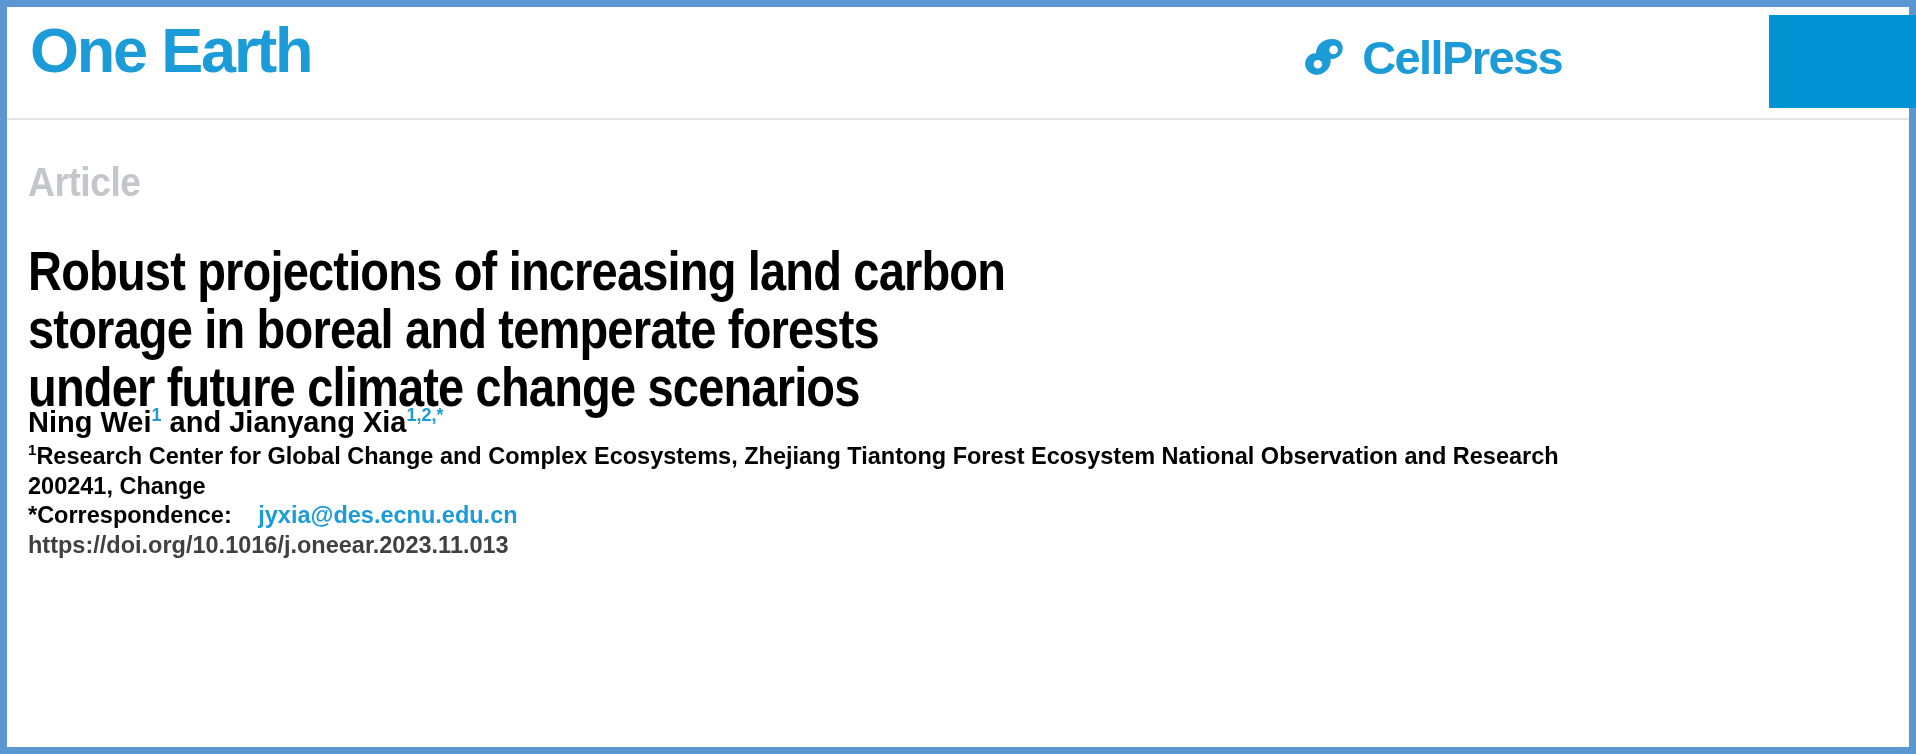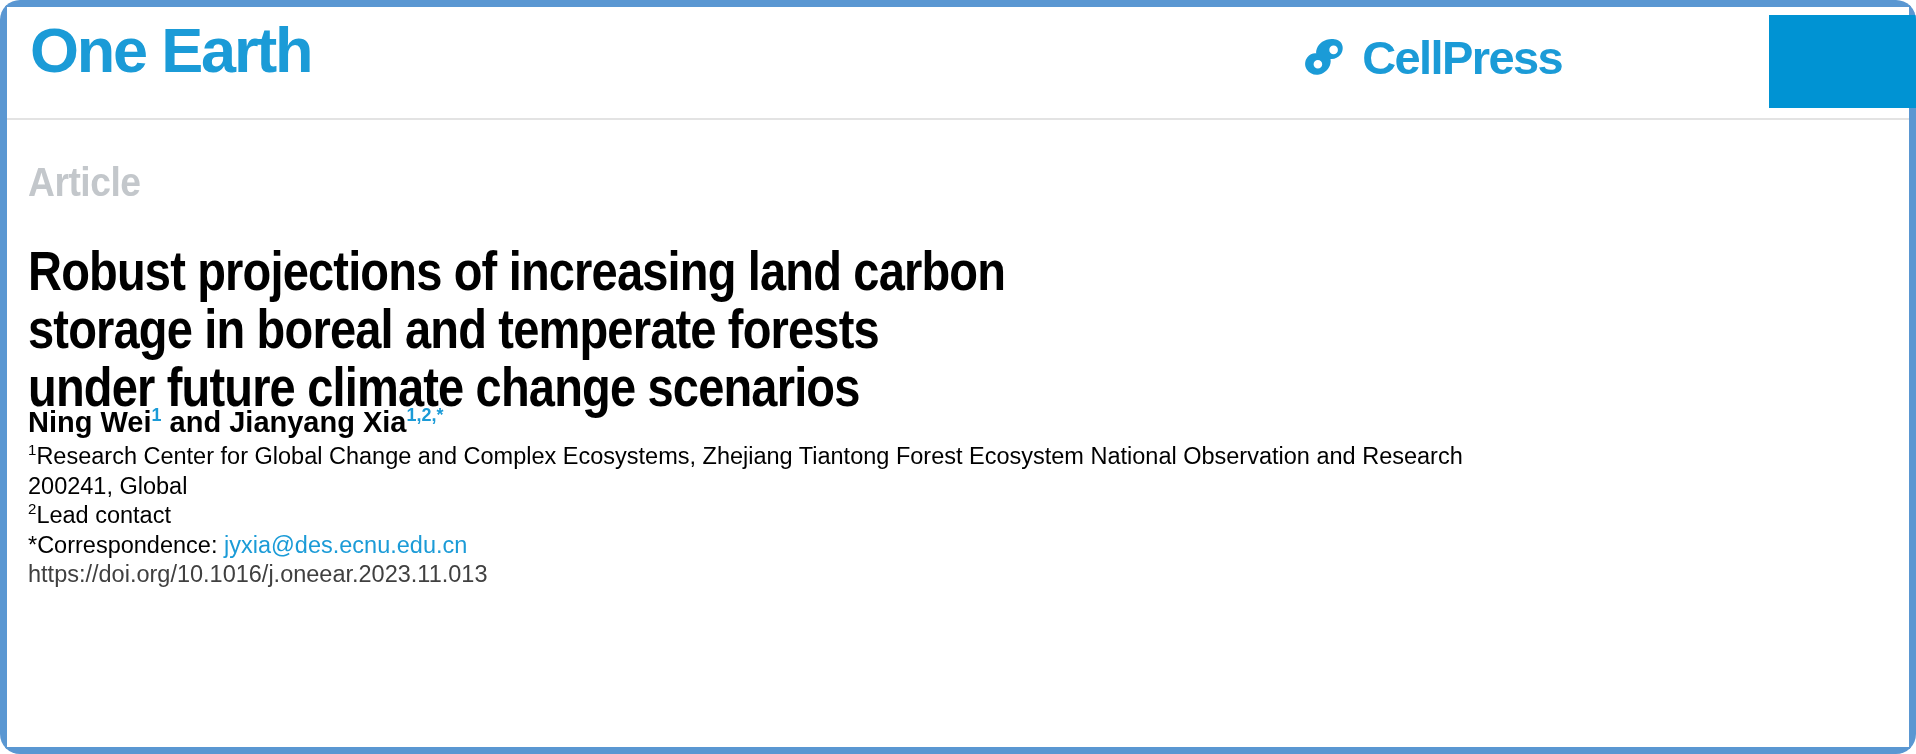--- a/index.html
+++ b/index.html
@@ -14,21 +14,20 @@
   }
 
   
   .page {
     position: relative;
     width: 1916px;
     height: 754px;
     box-sizing: border-box;
     background: #ffffff;
     overflow: hidden;
-    border-radius: 20px;
   }
   .frame-top,
   .frame-bottom {
     position: absolute;
     left: 0;
     width: 1916px;
     height: 7px;
     background: #5a97d2;
   }
   .frame-top { top: 0; }
@@ -167,34 +166,34 @@
     font-weight: bold;
     color: #1b9bd7;
   }
 
   .affil {
     position: absolute;
     left: 28px;
     top: 322px;
     width: 1420px;
     font-family: "Liberation Sans", sans-serif;
-    font-weight: normal;
+    font-weight: bold;
     font-size: 23.5px;
     line-height: 29.5px;
     color: #000000;
   }
   .affil sup {
     font-size: 0.64em;
     vertical-align: super;
     line-height: 0;
     color: #000000;
   }
   .affil .blk { display: block; }
   .affil .nowrapline { display: block; white-space: nowrap; }
-  .link { color: #1b9bd7; }
+  .link { color: #1b9bd7; margin-left: 20px; }
   .doi-line {
     display: block;
     color: #404040;
     white-space: nowrap;
   }
 </style>
 </head>
 <body>
 
 <div class="page">
@@ -237,23 +236,22 @@
     <h1 class="title">
       <span class="tline">Robust projections of increasing land carbon</span>
       <span class="tline">storage in boreal and temperate forests</span>
       <span class="tline">under future climate change scenarios</span>
     </h1>
 
     <div class="authors"><span>Ning Wei</span><sup>1</sup><span> and </span><span>Jianyang Xia</span><sup>1,2,*</sup></div>
 
     <div class="affil">
       <span class="nowrapline"><sup>1</sup><span>Research Center for Global Change and Complex Ecosystems, Zhejiang Tiantong Forest Ecosystem National Observation and Research</span></span>
-      <span class="nowrapline">200241, Global</span>
-
-      <span class="blk"><sup>2</sup><span>Lead contact</span></span>
+      <span class="nowrapline">200241, Change</span>
+
 
       <span class="blk"><span>*Correspondence:</span><span>&nbsp;</span><span class="link">jyxia@des.ecnu.edu.cn</span></span>
 
       <span class="doi-line">https://doi.org/10.1016/j.oneear.2023.11.013</span>
     </div>
 
   </div>
 </div>
 
 </body></html>

